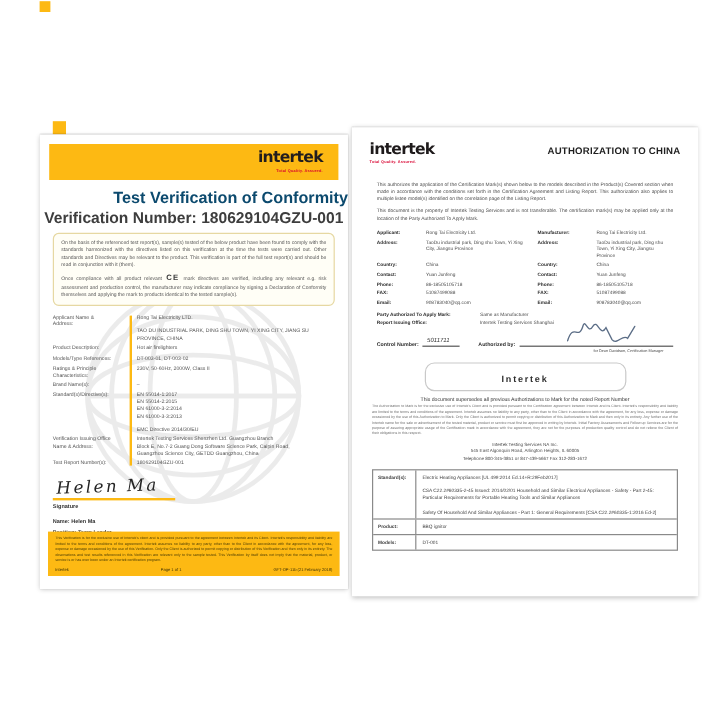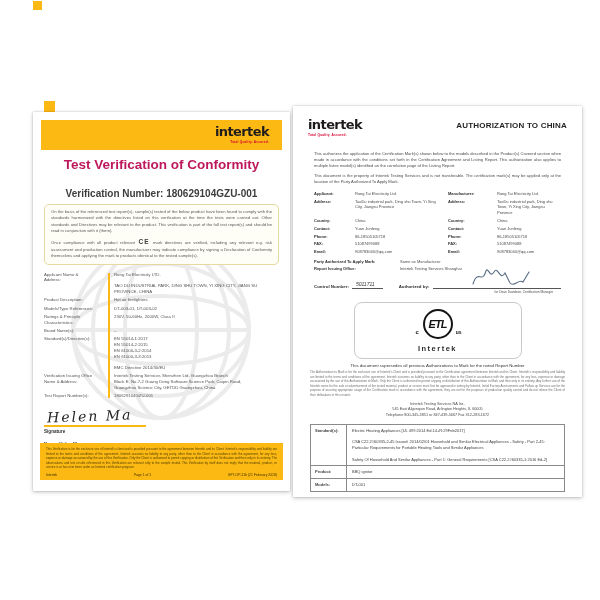--- a/index.html
+++ b/index.html
@@ -17,22 +17,22 @@
   #right-doc{ left:293px; top:106px; width:289px; height:391px; }
 
   
   #wm{ position:absolute; left:18px; top:108px; z-index:0; opacity:.5; }
   .l-content{ position:relative; z-index:1; }
   .l-banner{ margin:8px 8px 0; height:30px; background:var(--yellow); position:relative; }
   .l-logo{ position:absolute; right:13px; top:5px; text-align:right; }
   .logo-text{ font-family:"DejaVu Sans",sans-serif; font-weight:bold; font-size:13px;
               letter-spacing:-.6px; color:#211d1e; line-height:1; }
   .logo-tag{ font-size:3.2px; color:var(--red); font-weight:bold; margin-top:1.5px; letter-spacing:.2px; }
-  .l-title{ margin-top:7px; text-align:center; font-size:13.5px; font-weight:bold; color:#be185d; }
-  .l-vnum{ text-align:center; font-size:10px; font-weight:bold; color:#3d3d3d; margin-top:16px; }
+  .l-title{ margin-top:7px; text-align:right; font-size:13.5px; font-weight:bold; color:#0c4a6e; }
+  .l-vnum{ text-align:center; font-size:13px; font-weight:bold; color:#3d3d3d; margin-top:2px; }
   .l-box{ margin:5px 11px 0; border:1px solid #e6d8a2; border-radius:5px; background:#fffef6; padding:4px 6px; }
   .l-box p{ font-size:4.2px; line-height:1.5; color:#585858; text-align:justify; }
   .l-box p + p{ margin-top:3px; }
   .ce{ font-size:6.5px; font-weight:bold; letter-spacing:1px; color:#3c3c3c; padding:0 1px; }
   .l-table{ margin:7px 11px 0; position:relative; }
   .l-divider{ position:absolute; left:64px; top:1px; bottom:1px; width:1.5px; background:var(--yellow); }
   .l-row{ display:flex; margin-bottom:2.5px; }
   .l-label{ width:64px; flex:none; font-size:4.3px; color:#555; line-height:1.35;
             padding-right:4px; white-space:pre-line; }
   .l-value{ flex:1; font-size:4.3px; color:#555; line-height:1.35; padding-left:6px; white-space:pre-line; }
@@ -265,27 +265,20 @@
       <span class="r-cvalue">5011711</span>
       <span class="r-alabel">Authorized by:</span>
       <span class="auth-line"></span>
       <svg id="auth-sig" width="64" height="24" viewBox="0 0 64 24">
         <path d="M4 20 C9 4 13 21 17 7 C19 2 21 15 25 8 C29 1 31 18 36 9 L41 19 C45 24 50 14 54 18 L60 8" fill="none" stroke="#5b6d86" stroke-width="1.1" stroke-linecap="round"></path>
       </svg>
     </div>
     <div class="r-auth-for">for Dean Davidson, Certification Manager</div>
 
     <div class="r-etl-box">
-      <div class="etl-mark">
-        <span class="etl-c">c</span>
-        <div class="etl-circle">
-          <span class="etl-letters">ETL</span>
-        </div>
-        <span class="etl-us">us</span>
-      </div>
       <div class="etl-word">Intertek</div>
     </div>
 
     <div class="r-supersedes">This document supersedes all previous Authorizations to Mark for the noted Report Number</div>
 
     <div class="tiny-wrap" id="r-legal-wrap">
       <div class="tiny r-legal">The Authorization to Mark is for the exclusive use of Intertek's Client and is provided pursuant to the Certification agreement between Intertek and its Client. Intertek's responsibility and liability are limited to the terms and conditions of the agreement. Intertek assumes no liability to any party, other than to the Client in accordance with the agreement, for any loss, expense or damage occasioned by the use of this Authorization to Mark. Only the Client is authorized to permit copying or distribution of this Authorization to Mark and then only in its entirety. Any further use of the Intertek name for the sale or advertisement of the tested material, product or service must first be approved in writing by Intertek. Initial Factory Assessments and Follow up Services are for the purpose of assuring appropriate usage of the Certification mark in accordance with the agreement, they are not for the purposes of production quality control and do not relieve the Client of their obligations in this respect.</div>
     </div>
 
     <div class="r-address">Intertek Testing Services NA Inc.

